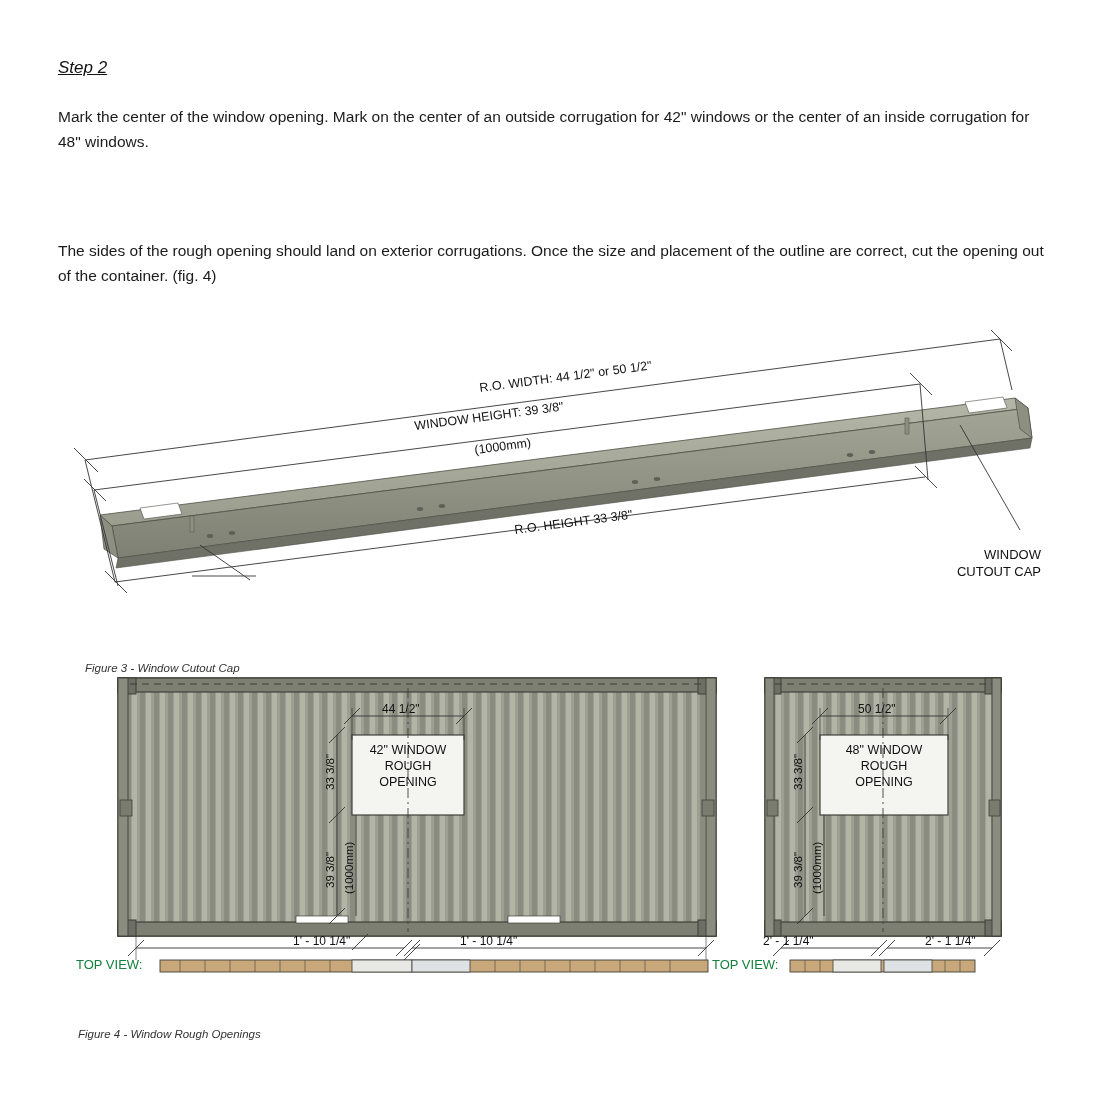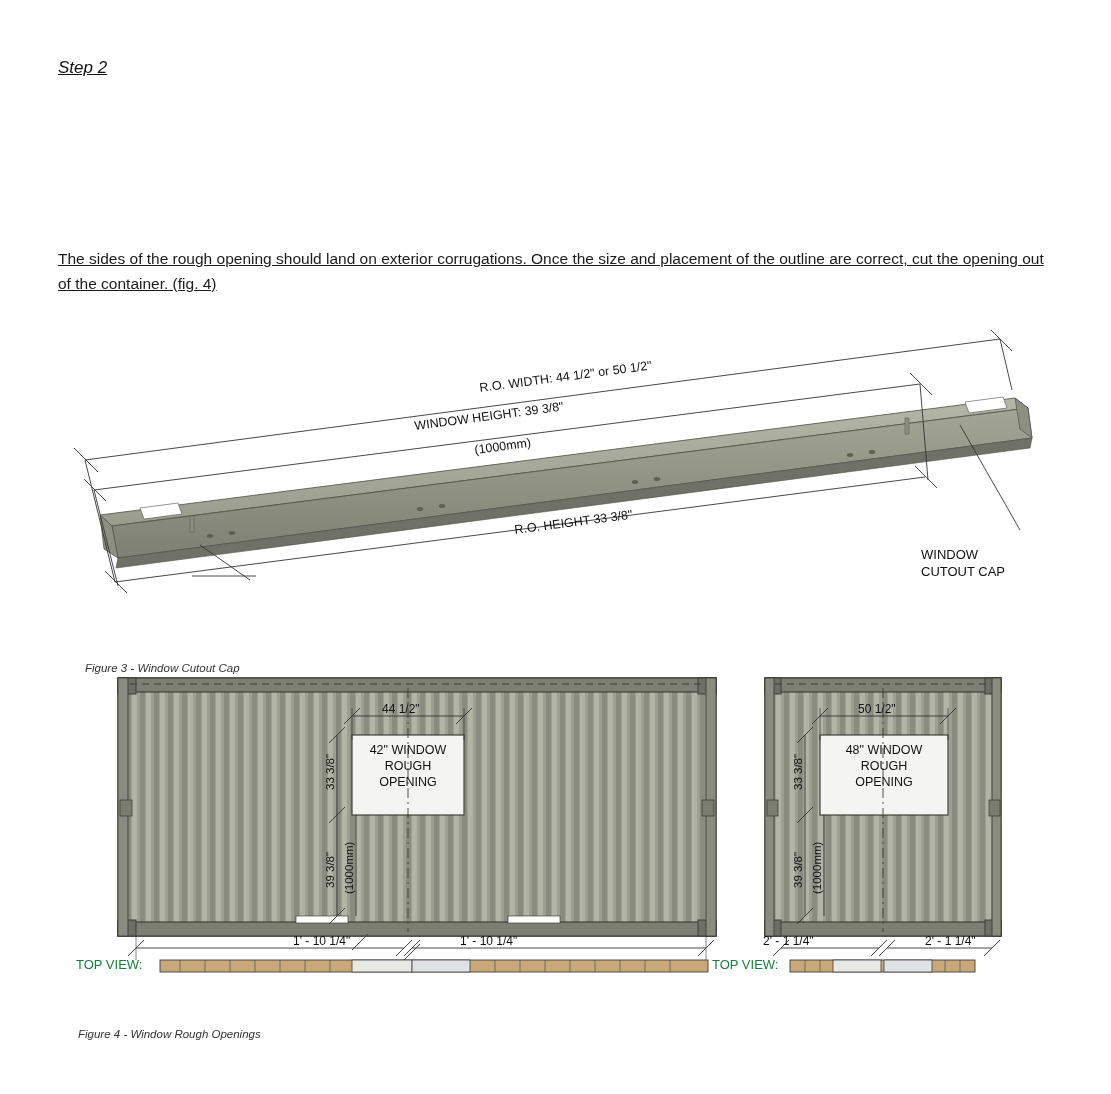--- a/index.html
+++ b/index.html
@@ -15,36 +15,36 @@
     position:absolute;left:58px;top:58px;
     font-size:17px;font-weight:normal;font-style:italic;
     text-decoration:underline;color:#111;
   }
   .para{
     position:absolute;left:58px;width:990px;
     font-size:15.5px;line-height:25px;color:#1b1b1b;
   }
   .p1{top:104px;}
   .p2{top:178px;}
-  .p3{top:246px;text-decoration:underline;}
+  .p3{top:238px;}
 
   
   .fig3{position:absolute;left:60px;top:330px;width:1000px;height:300px;}
   .fig3 svg{display:block;}
   .fig-caption{
     position:absolute;font-size:11.5px;font-style:italic;color:#333;
     font-family:"Liberation Sans", sans-serif;
     margin-top:38px;
   }
   .cap3{left:85px;top:624px;}
   .cap4{left:78px;top:990px;font-style:italic;}
 
   .cap-label{
     position:absolute;right:70px;top:546px;width:120px;
-    font-size:13px;text-align:left;line-height:17px;color:#111;
+    font-size:13px;text-align:right;line-height:17px;color:#111;
   }
 
   
   .fig4{position:absolute;left:0;top:660px;width:1111px;height:330px;}
   .topview-label{
     position:absolute;font-size:13px;color:#15803d;
   }
   .tv1{left:76px;top:957px;}
   .tv2{left:712px;top:957px;}
 
@@ -55,20 +55,21 @@
   .boxlabel{
     position:absolute;text-align:center;font-size:12.5px;line-height:16px;color:#111;
   }
 </style>
 </head>
 <body>
 
 <div class="page">
 
   <div class="step-title">Step 2</div>
+  <div class="para p1">Mark the center of the window opening. Mark on the center of an outside corrugation for 42" windows or the center of an inside corrugation for 48" windows.</div>
   <div class="para p3">The sides of the rough opening should land on exterior corrugations. Once the size and placement of the outline are correct, cut the opening out of the container. (fig. 4)</div>
 
   <div class="fig3">
     <svg width="1000" height="300" viewBox="0 0 1000 300">
       <defs>
         <linearGradient id="capTop" x1="0" y1="0" x2="0" y2="1">
           <stop offset="0%" stop-color="#b4b6a7"></stop>
           <stop offset="100%" stop-color="#9a9c8d"></stop>
         </linearGradient>
         <linearGradient id="capFace" x1="0" y1="0" x2="0" y2="1">

